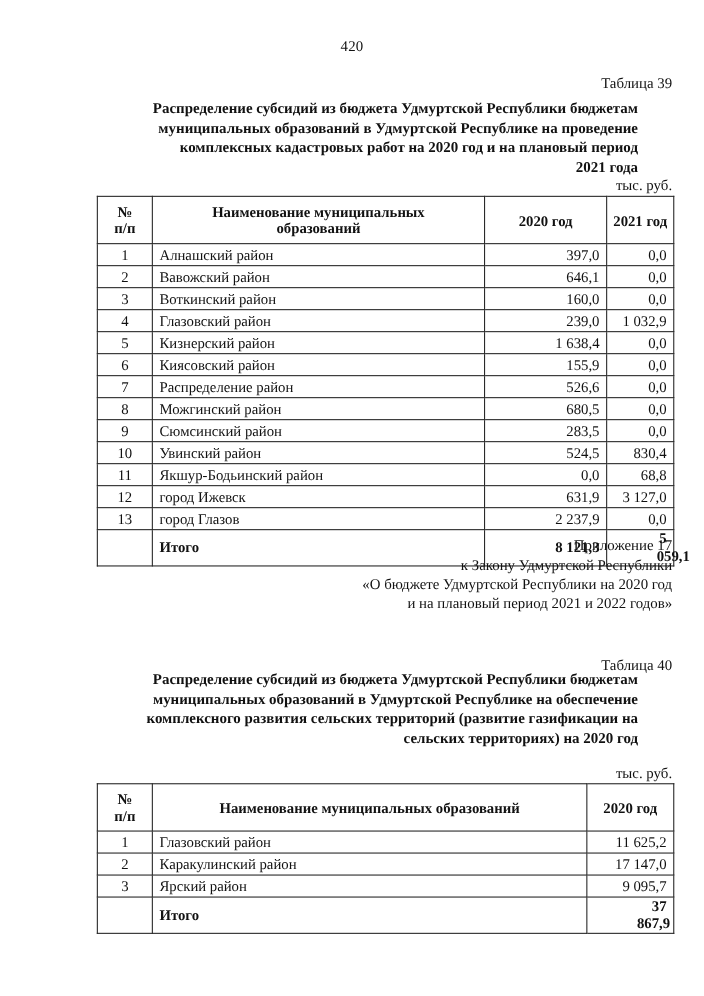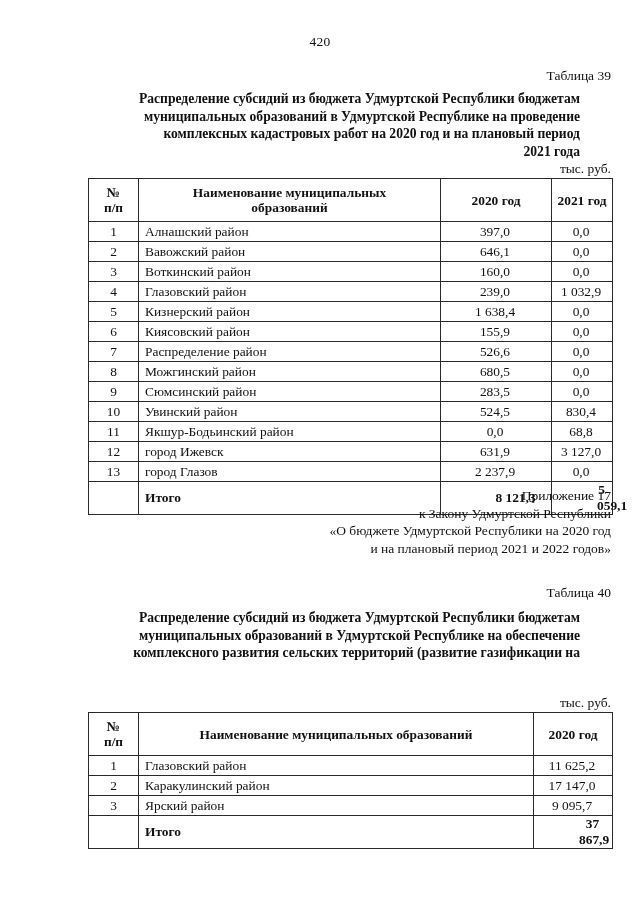--- a/index.html
+++ b/index.html
@@ -84,21 +84,21 @@
   }
   table.doc-table thead th {
     font-weight: bold;
     text-align: center;
     line-height: 15px;
     height: 40px;
     padding: 1px 3px;
   }
   .c-num    { text-align: center; }
   .c-name   { text-align: left; padding-left: 6px !important; }
-  .c-val    { text-align: center; padding-right: 6px !important; }
+  .c-val    { text-align: right; padding-right: 6px !important; }
   tbody tr { height: 20px; }
   tr.total-row td { font-weight: bold; padding-left: 45px; }
 
   
   #table-39 { left: 88px; top: 178px; width: 524px; }
   #table-39 col.w-num  { width: 50px; }
   #table-39 col.w-name { width: 302px; }
   #table-39 col.w-y1   { width: 111px; }
   #table-39 col.w-y2   { width: 61px; }
 
@@ -235,26 +235,27 @@
     </tbody>
   </table>
 
   <div class="appendix-block" style="top:487px;">
     <span class="ln">Приложение 17</span>
     <span class="ln">к Закону Удмуртской Республики</span>
     <span class="ln">«О бюджете Удмуртской Республики на 2020 год</span>
     <span class="ln">и на плановый период 2021 и 2022 годов»</span>
   </div>
 
-  <div class="table-caption" style="top:585px;font-family:Liberation Serif, serif;">Таблица 40</div>
+  <div class="table-caption" style="top:597px;font-family:Liberation Serif, serif;">Таблица 40</div>
 
   <div class="doc-title" style="top:609px;">
     <span>Распределение субсидий из бюджета Удмуртской Республики бюджетам</span><br>
     <span>муниципальных образований в Удмуртской Республике на обеспечение</span><br>
     <span>комплексного развития сельских территорий (развитие газификации на</span><br>
+    <span>сельских территориях) на 2020 год</span>
   </div>
 
   <div class="units-label" style="top:695px;">тыс. руб.</div>
 
   <table class="doc-table" id="table-40">
     <colgroup>
       <col class="w-num">
         <col class="w-name">
         <col class="w-y1">
     </colgroup>

